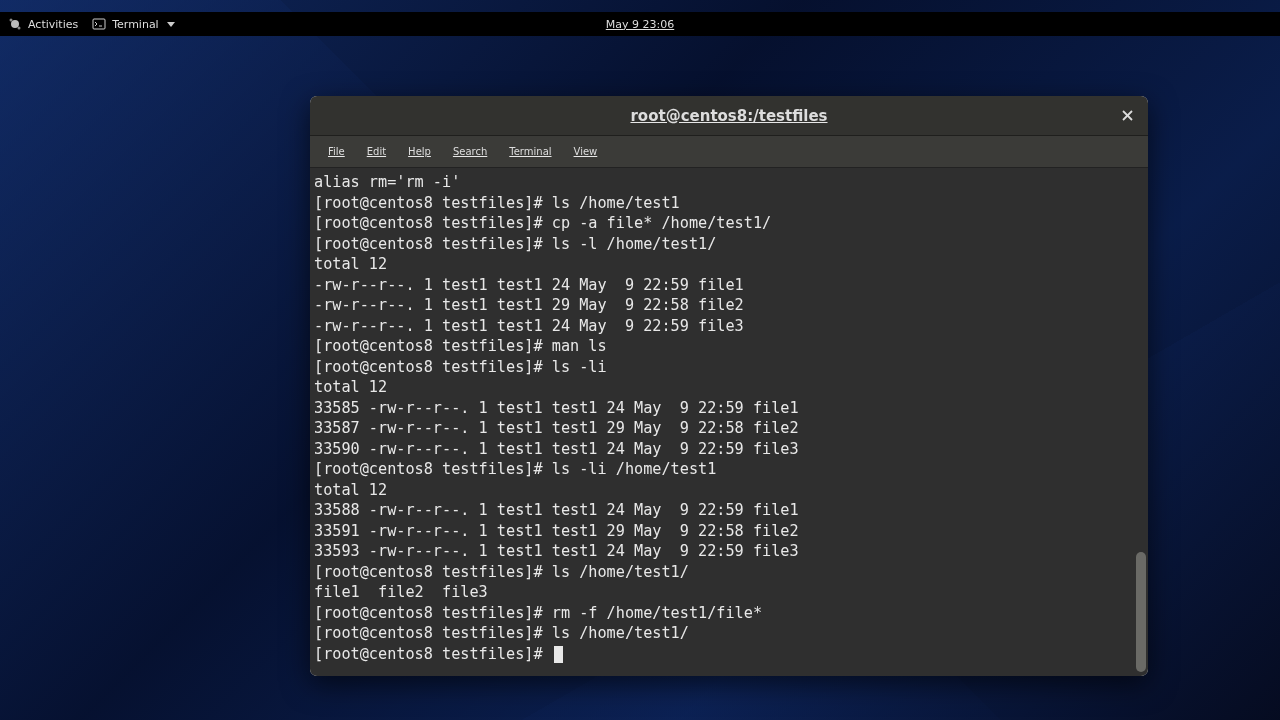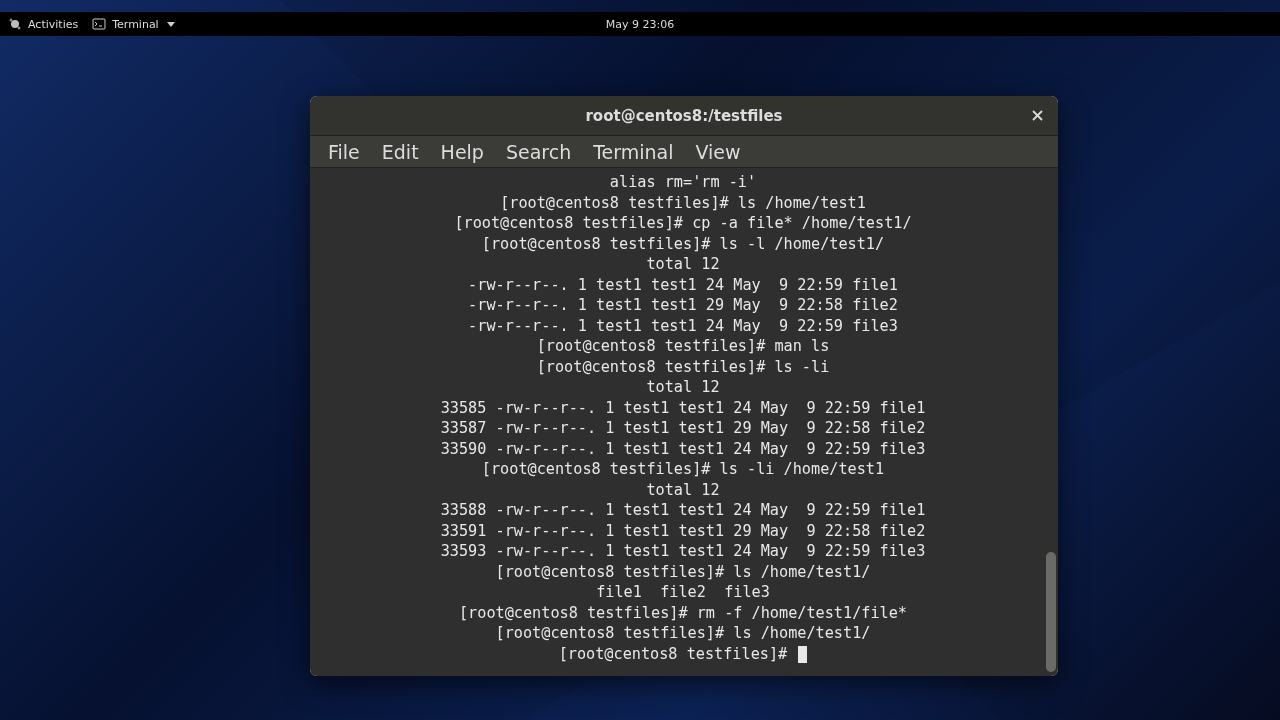--- a/index.html
+++ b/index.html
@@ -17,56 +17,56 @@
   
   .top-panel {
     position: absolute; top: 0; left: 0; right: 0; height: 24px;
     background: #000; display: flex; align-items: center;
     font-size: 11px; color: #ddd; padding: 0 8px;
     justify-content: space-between; z-index: 10; margin-top: 12px;
   }
   .panel-left { display: flex; align-items: center; gap: 14px; }
   .panel-item { display: flex; align-items: center; gap: 6px; cursor: pointer; }
   .panel-icon { width: 14px; height: 14px; display: inline-flex; align-items: center; justify-content: center; }
-  .panel-center { position: absolute; left: 50%; transform: translateX(-50%); font-weight: 500; }
+  .panel-center { position: absolute; left: 50%; transform: translateX(-50%); font-weight: 500; text-decoration: underline; }
   .dropdown-caret {
     width: 0; height: 0; border-left: 4px solid transparent; border-right: 4px solid transparent;
     border-top: 5px solid #ccc; margin-left: 2px;
   }
 
   
   .window {
-    position: absolute; left: 310px; top: 96px; width: 748px; height: 580px;
+    position: absolute; left: 310px; top: 96px; width: 838px; height: 580px;
     background: #e5e5e5; border-radius: 7px; overflow: hidden;
     box-shadow: 0 8px 28px rgba(0,0,0,0.6);
-    display: flex; flex-direction: column;
+    display: flex; flex-direction: column; text-decoration: underline;
   }
   .titlebar {
     height: 40px; background: #32322f; display: flex; align-items: center;
     justify-content: center; position: relative; color: #ddd; font-size: 15px; font-weight: 600;
     border-bottom: 1px solid #1f1f1d;
   }
   .close-btn {
     position: absolute; right: 10px; top: 50%; transform: translateY(-50%);
     width: 22px; height: 22px; display: flex; align-items: center; justify-content: center;
     color: #ddd; font-size: 17px; cursor: pointer; border-radius: 3px;
   }
   .menubar {
     height: 32px; background: #3b3b38; display: flex; align-items: center;
-    padding: 0 8px; gap: 2px; font-size: 19px; color: #ddd;
+    padding: 0 8px; gap: 2px; font-size: 10px; color: #ddd;
     border-bottom: 1px solid #222;
   }
   .menu-item { padding: 4px 10px; cursor: pointer; border-radius: 3px; }
 
   .term-wrap { flex: 1; position: relative; background: #2f2f2f; }
   .term {
     position: absolute; inset: 0; padding: 4px 6px 4px 4px;
     font-family: "DejaVu Sans Mono","Liberation Mono",monospace;
     font-size: 15.2px; line-height: 20.5px; color: #e8e8e8;
-    white-space: pre; overflow: hidden; text-align: center;
+    white-space: pre; overflow: hidden;
   }
   .scrollbar-track {
     position: absolute; right: 2px; top: 2px; bottom: 2px; width: 10px;
     background: transparent; border-radius: 5px;
   }
   .scrollbar-thumb {
     position: absolute; left: 0; right: 0; bottom: 2px; height: 120px;
     background: #6a6a66; border-radius: 5px; cursor: pointer;
   }
 

